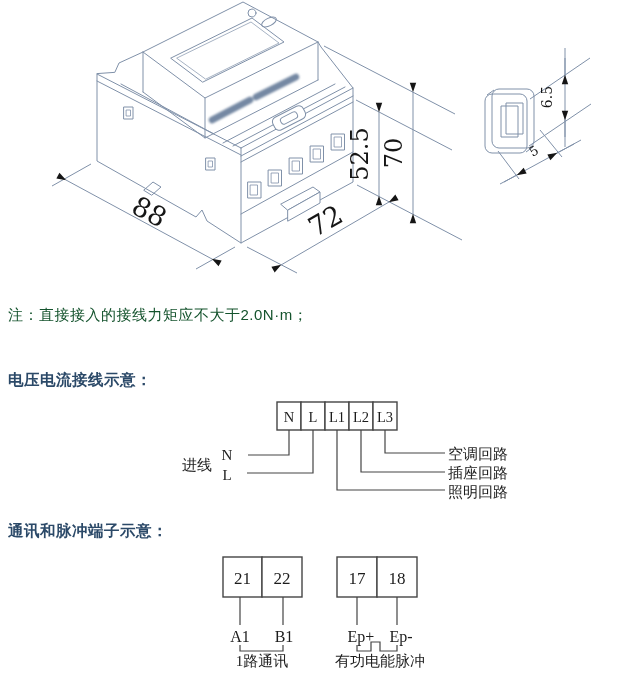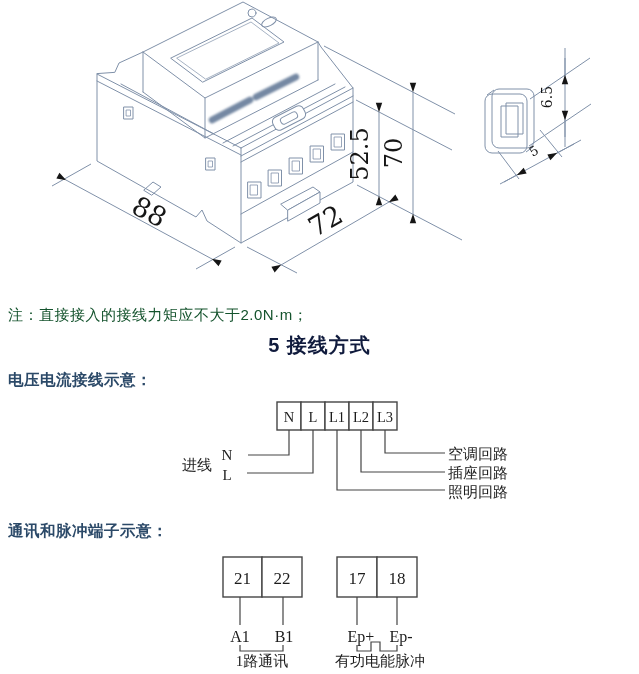--- a/index.html
+++ b/index.html
@@ -165,16 +165,15 @@
     <text class="diag-text" font-size="17" text-anchor="middle" x="397" y="584">18</text>
     <text class="diag-text" font-size="16" text-anchor="middle" x="240" y="642">A1</text>
     <text class="diag-text" font-size="16" text-anchor="middle" x="284" y="642">B1</text>
     <text class="diag-text" font-size="16" text-anchor="middle" x="361" y="642">Ep+</text>
     <text class="diag-text" font-size="16" text-anchor="middle" x="401" y="642">Ep-</text>
     <text class="diag-text" font-size="15" text-anchor="middle" x="262" y="666">1路通讯</text>
     <text class="diag-text" font-size="15" text-anchor="middle" x="380" y="666">有功电能脉冲</text>
   </svg>
 
   <div class="note">注：直接接入的接线力矩应不大于2.0N·m；</div>
-  <div class="section-heading">5 接线方式</div>
   <div class="sub-heading c">通讯和脉冲端子示意：</div>
   <div class="sub-heading v">电压电流接线示意：</div>
 </div>
 
 </body></html>

